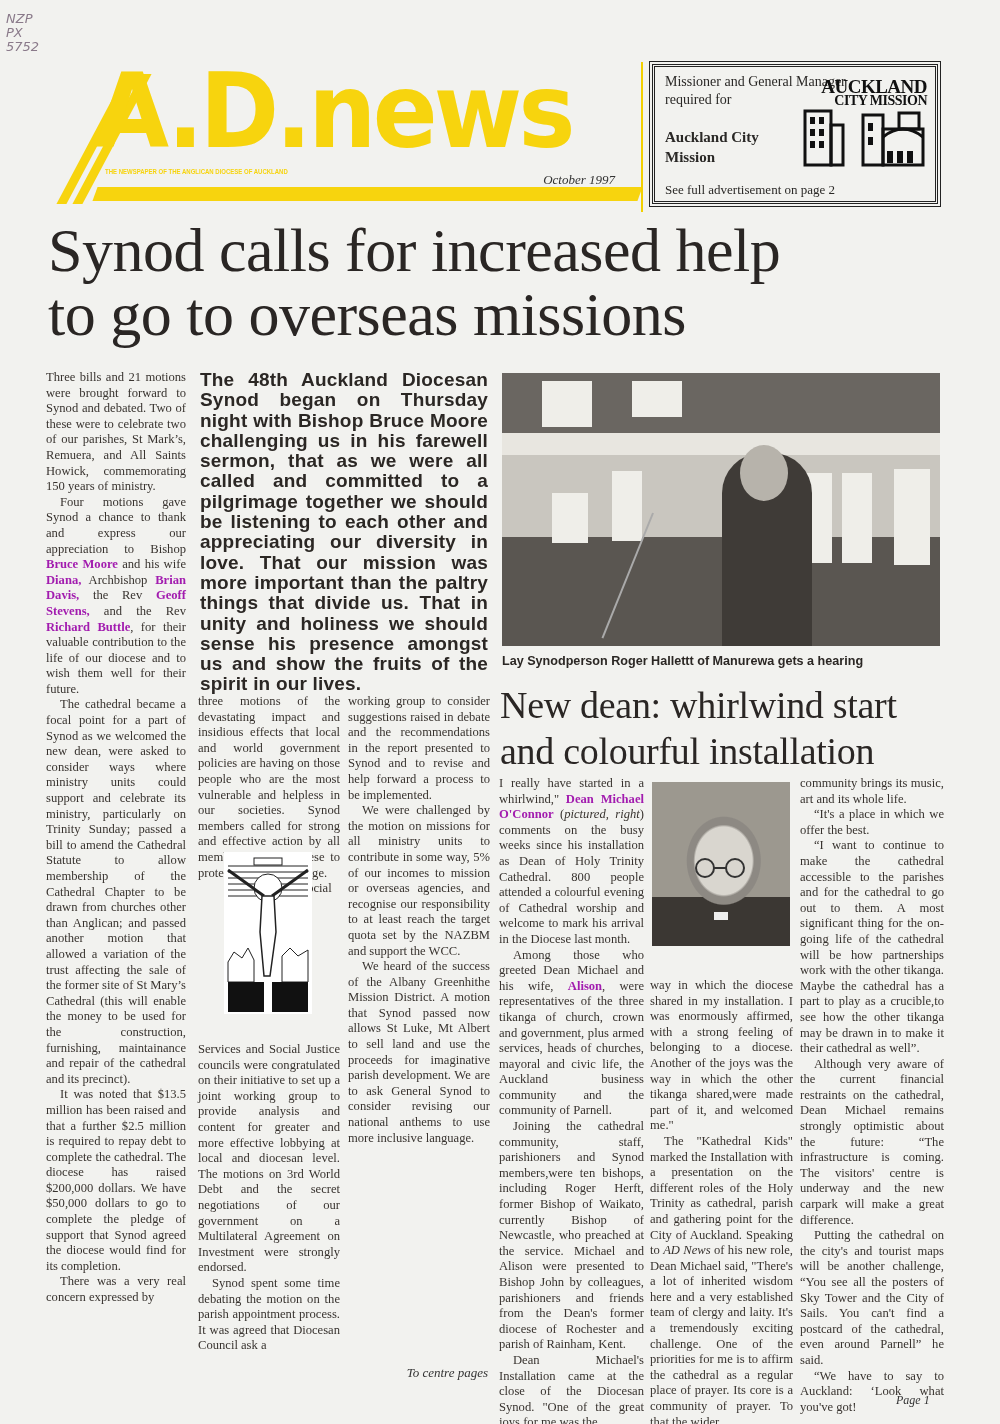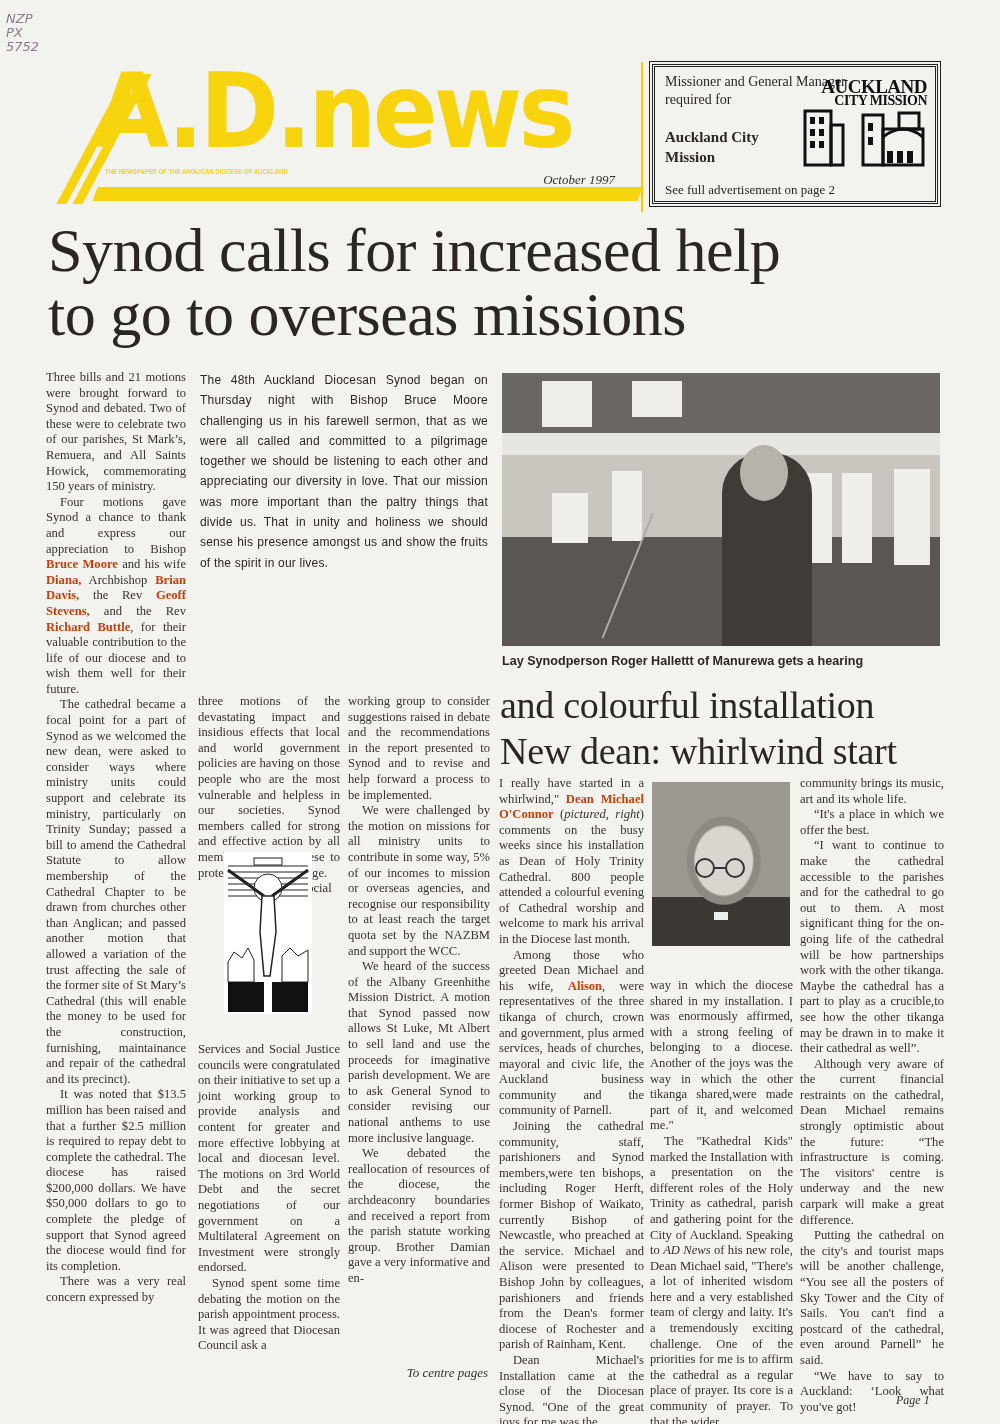--- a/index.html
+++ b/index.html
@@ -56,25 +56,25 @@
   .acm-sub { font-weight: bold; font-size: 14px; line-height: 13px; text-align: right; letter-spacing: -0.5px; color:#111; }
   
   .headline {
     left: 48px; top: 218px; width: 900px; font-size: 62px; line-height: 64px;
     color: #2a2624; letter-spacing: -0.5px;
   }
   
   .col { font-size: 12.6px; line-height: 15.6px; text-align: justify; color: #38332f; }
   .col p { margin: 0; }
   .col p.ind { text-indent: 14px; }
-  .col b { color: #c2410c; }
+  .col b { color: #a21caf; }
   .col1 { left: 46px; top: 370px; width: 140px; }
   .lede {
     left: 200px; top: 370px; width: 288px;
-    font-family: "Liberation Sans", sans-serif; font-weight: normal; font-size: 12px;
+    font-family: "Liberation Sans", sans-serif; font-weight: bold; font-size: 19px;
     line-height: 20.3px; text-align: justify; color: #2b2724; letter-spacing: 0.2px;
   }
   .col2 { left: 198px; top: 694px; width: 142px; }
   .col3 { left: 348px; top: 694px; width: 142px; }
   .col2b { left: 198px; top: 1018px; width: 142px; margin-top: 24px; }
   .crucifix { left: 224px; top: 852px; width: 88px; height: 162px; background: #fff; }
   .continued { left: 348px; top: 1365px; width: 140px; text-align: right; font-style: italic; font-size: 13px; color: #333; }
   
   .photo-main {
     left: 502px; top: 373px; width: 438px; height: 273px;
@@ -194,41 +194,40 @@
 </div>
 <div class="abs col col2b">
   <p>Services and Social Justice councils were congratulated on their initiative to set up a joint working group to provide analysis and content for greater and more effective lobbying at local and diocesan level. The motions on 3rd World Debt and the secret negotiations of our government on a Multilateral Agreement on Investment were strongly endorsed.</p>
   <p class="ind">Synod spent some time debating the motion on the parish appointment process. It was agreed that Diocesan Council ask a</p>
 </div>
 
 <div class="abs col col3">
   <p>working group to consider suggestions raised in debate and the recommendations in the report presented to Synod and to revise and help forward a process to be implemented.</p>
   <p class="ind">We were challenged by the motion on missions for all ministry units to contribute in some way, 5% of our incomes to mission or overseas agencies, and recognise our responsibility to at least reach the target quota set by the NAZBM and support the WCC.</p>
   <p class="ind">We heard of the success of the Albany Greenhithe Mission District. A motion that Synod passed now allows St Luke, Mt Albert to sell land and use the proceeds for imaginative parish development. We are to ask General Synod to consider revising our national anthems to use more inclusive language.</p>
-  <p class="ind">We debated the reallocation of resources of the diocese, the archdeaconry boundaries and received a report from the parish statute working group. Brother Damian gave a very informative and en-</p>
 </div>
 <div class="abs continued">To centre pages</div>
 
 <div class="abs photo-main">
   <div class="win" style="left:40px;top:8px;width:50px;height:46px;"></div>
   <div class="win" style="left:130px;top:8px;width:50px;height:36px;"></div>
   <div class="win" style="left:50px;top:120px;width:36px;height:50px;"></div>
   <div class="win" style="left:110px;top:98px;width:30px;height:70px;"></div>
   <div class="win" style="left:290px;top:100px;width:40px;height:90px;"></div>
   <div class="win" style="left:340px;top:100px;width:30px;height:90px;"></div>
   <div class="win" style="left:392px;top:96px;width:36px;height:96px;"></div>
   <div class="figure"></div>
   <div class="head"></div>
   <div style="position:absolute;left:150px;top:140px;width:2px;height:135px;background:#aaa;transform:rotate(22deg);transform-origin:top;"></div>
 </div>
 <div class="abs caption">Lay Synodperson Roger Hallettt of Manurewa gets a hearing</div>
 
 <div class="abs subhead">
+  <div>New dean: whirlwind start</div>
   <div>and colourful installation</div>
-  <div>New dean: whirlwind start</div>
 </div>
 
 <div class="abs col col4">
   <p><span>I really have started in a whirlwind," </span><b>Dean Michael O'Connor</b><span> (</span><i>pictured, right</i><span>) comments on the busy weeks since his installation as Dean of Holy Trinity Cathedral. 800 people attended a colourful evening of Cathedral worship and welcome to mark his arrival in the Diocese last month.</span></p>
   <p class="ind"><span>Among those who greeted Dean Michael and his wife, </span><b>Alison</b><span>, were representatives of the three tikanga of church, crown and government, plus armed services, heads of churches, mayoral and civic life, the Auckland business community and the community of Parnell.</span></p>
   <p class="ind">Joining the cathedral community, staff, parishioners and Synod members,were ten bishops, including Roger Herft, former Bishop of Waikato, currently Bishop of Newcastle, who preached at the service. Michael and Alison were presented to Bishop John by colleagues, parishioners and friends from the Dean's former diocese of Rochester and parish of Rainham, Kent.</p>
   <p class="ind">Dean Michael's Installation came at the close of the Diocesan Synod. "One of the great joys for me was the</p>
 </div>
 
 <div class="abs photo-dean">

